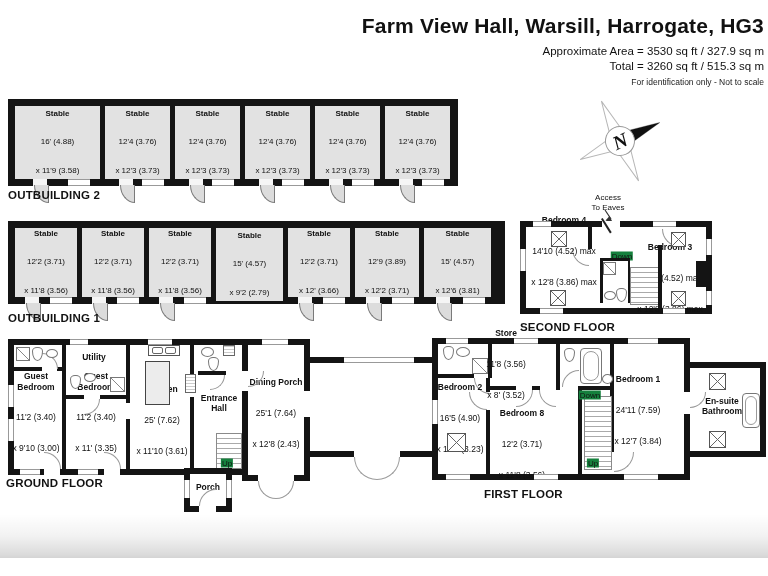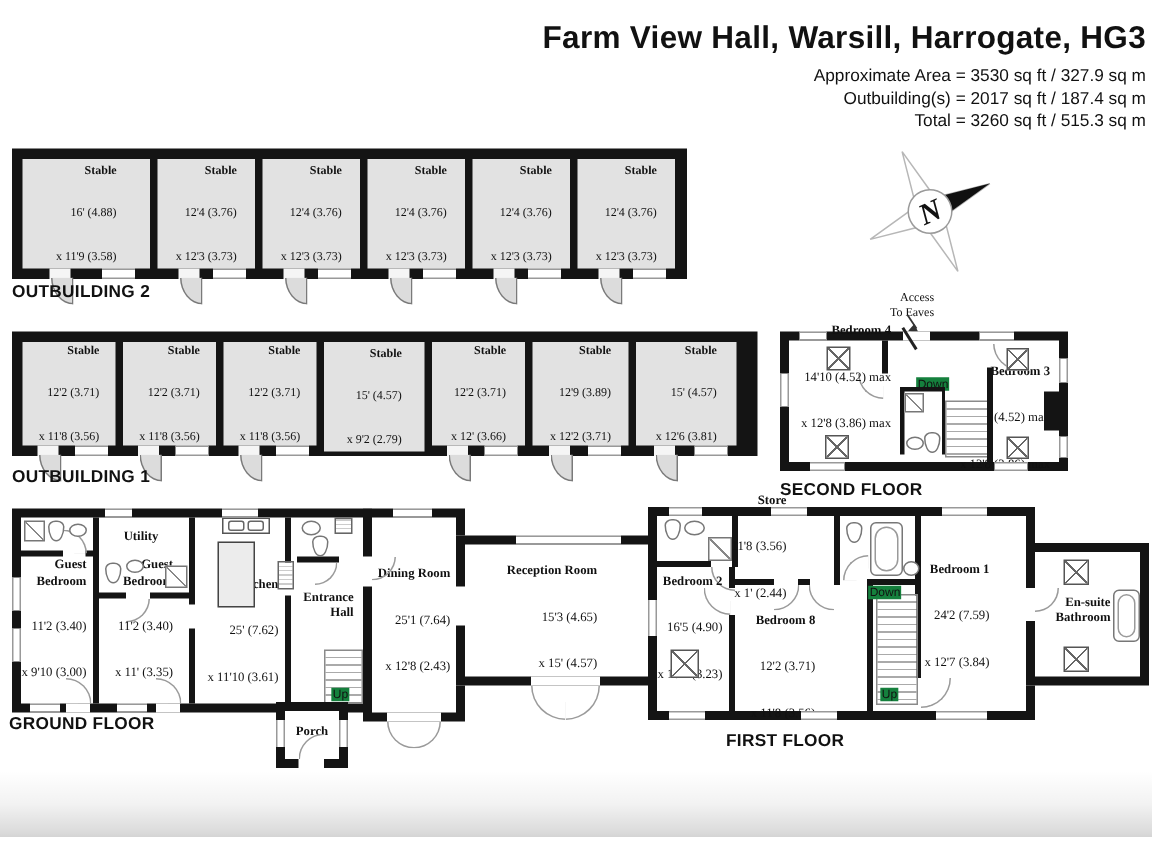--- a/index.html
+++ b/index.html
@@ -13,22 +13,22 @@
   #hdr .disc{font-size:8.5px;margin-top:3px;color:#222;}
   
   .bldg{position:absolute;background:#141414;}
   .cell{position:absolute;background:#e2e2e2;}
   .blk{position:absolute;background:#fff;border:6px solid #141414;box-sizing:border-box;}
   .wall{position:absolute;background:#141414;}
   .gap{position:absolute;background:#fff;}
   .dgap{position:absolute;bottom:-7px;width:14px;height:7px;background:#f5f5f5;}
   .sleaf{position:absolute;bottom:-24px;width:13px;height:17px;background:#dcdcdc;
          border:1px solid #7a7a7a;border-top:none;border-radius:0 0 0 100%;}
-  .rlbl{position:absolute;transform:translate(-50%,-50%);text-align:right;font-size:8.5px;
-        line-height:1.2;white-space:pre;color:#111;font-family:Liberation Serif, serif;}
+  .rlbl{position:absolute;transform:translate(-50%,-50%);text-align:center;font-size:8.5px;
+        line-height:1.2;white-space:pre;color:#111;}
   .cell .rlbl{left:50%;top:50%;font-size:8px;}
   .rname{font-weight:bold;}
   .flbl{position:absolute;font-weight:bold;font-size:11.5px;letter-spacing:0.2px;}
   .slbl{position:absolute;transform:translate(-50%,-50%);font-size:8px;white-space:pre;
         background:#15803d;padding:0 1px;}
   
   .winh{position:absolute;height:6px;background:#fff;
         box-shadow:inset 0 2px 0 -1px #999, inset 0 -2px 0 -1px #999;}
   .winv{position:absolute;width:6px;background:#fff;
         box-shadow:inset 2px 0 0 -1px #999, inset -2px 0 0 -1px #999;}
@@ -61,22 +61,22 @@
     background:linear-gradient(180deg, rgba(0,0,0,0) 0%, rgba(0,0,0,0.05) 50%, rgba(0,0,0,0.14) 92%, rgba(0,0,0,0.17) 100%);}
 </style>
 </head>
 <body>
 
 <div id="page">
 
   <div id="hdr">
     <div class="title">Farm View Hall, Warsill, Harrogate, HG3</div>
     <div class="aline">Approximate Area = 3530 sq ft / 327.9 sq m</div>
-    <div class="aline">Outbuilding(s) = 2017 sq ft / 187.4 sq m</div>
     <div class="aline">Total = 3260 sq ft / 515.3 sq m</div>
+    <div class="disc">For identification only - Not to scale</div>
   </div>
 
   <svg class="abs" style="left:576px;top:94px" width="92" height="92" viewBox="0 0 92 92">
     <g transform="rotate(-25 44 47)">
       <path d="M44 3 L51 40 L88 47 L51 54 L44 91 L37 54 L0 47 L37 40 Z" fill="#ffffff" stroke="#b7b7b7" stroke-width="1"></path>
       <path d="M44 47 L51 40 L88 47 L51 54 Z" fill="#101010"></path>
       <circle cx="44" cy="47" r="14.5" fill="#fff" stroke="#9a9a9a"></circle>
       <text id="compass-n" x="44" y="54" text-anchor="middle" font-size="20" font-weight="bold" font-style="italic" font-family="Liberation Serif, serif" fill="#111">N</text>
     </g>
   </svg>
@@ -333,39 +333,34 @@
     <div class="winv" style="left:-6px;top:40px;height:22px"></div>
     <div class="winv" style="left:-6px;top:74px;height:22px"></div>
     <div class="winh" style="left:6px;top:124px;width:20px"></div>
     <div class="winh" style="left:64px;top:124px;width:20px"></div>
     <div class="winh" style="left:56px;top:-6px;width:18px"></div>
     <div class="winh" style="left:134px;top:-6px;width:24px"></div>
   </div>
 
   <div class="blk" style="left:242px;top:339px;width:68px;height:142px">
     <div class="rlbl" style="left:28px;top:68px">
-      <div class="rname">Dining Room</div>
+      <div class="rname">Dining Porch</div>
       <div>25'1 (7.64)</div>
       <div>x 12'8 (2.43)</div>
     </div>
     <div class="winh" style="left:14px;top:-6px;width:26px"></div>
     <div class="gap" style="left:-6px;top:26px;width:6px;height:20px"></div>
     <div class="arc arc-br" style="left:0;top:26px;width:15px;height:15px"></div>
     <div class="gap" style="left:56px;top:38px;width:6px;height:26px"></div>
     <div class="gap" style="left:10px;top:130px;width:36px;height:6px"></div>
     <div class="arc arc-bl" style="left:10px;top:136px;width:17px;height:17px"></div>
     <div class="arc arc-br" style="left:28px;top:136px;width:17px;height:17px"></div>
   </div>
 
   <div class="blk" style="left:304px;top:357px;width:152px;height:100px">
-    <div class="rlbl" style="left:58px;top:48px">
-      <div class="rname">Reception Room</div>
-      <div>15'3 (4.65)</div>
-      <div>x 15' (4.57)</div>
-    </div>
     <div class="winh" style="left:34px;top:-6px;width:70px"></div>
     <div class="winv" style="left:140px;top:18px;height:26px"></div>
     <div class="gap" style="left:-6px;top:28px;width:6px;height:26px"></div>
     <div class="gap" style="left:44px;top:88px;width:46px;height:6px"></div>
     <div class="arc arc-bl" style="left:44px;top:94px;width:22px;height:22px"></div>
     <div class="arc arc-br" style="left:67px;top:94px;width:22px;height:22px"></div>
   </div>
 
   <div class="blk" style="left:184px;top:468px;width:48px;height:44px">
     <div class="rlbl rname" style="left:18px;top:13px">Porch</div>
@@ -409,30 +404,30 @@
     <div class="slbl" style="left:155px;top:119px">Up</div>
 
     <div class="rlbl" style="left:22px;top:74px">
       <div class="rname">Bedroom 2</div>
       <div>16'5 (4.90)</div>
       <div>x 10'7 (3.23)</div>
     </div>
     <div class="rlbl" style="left:68px;top:20px">
       <div class="rname">Store</div>
       <div>11'8 (3.56)</div>
-      <div>x 1' (2.44)</div>
+      <div>x 8' (3.52)</div>
     </div>
     <div class="rlbl" style="left:84px;top:100px">
       <div class="rname">Bedroom 8</div>
       <div>12'2 (3.71)</div>
       <div>x 11'8 (3.56)</div>
     </div>
     <div class="rlbl" style="left:200px;top:66px">
       <div class="rname">Bedroom 1</div>
-      <div>24'2 (7.59)</div>
+      <div>24'11 (7.59)</div>
       <div>x 12'7 (3.84)</div>
     </div>
 
     <div class="xwin" style="left:9px;top:89px;width:17px;height:17px"></div>
     <div class="winv" style="left:-6px;top:56px;height:24px"></div>
     <div class="winh" style="left:8px;top:130px;width:24px"></div>
     <div class="winh" style="left:96px;top:130px;width:24px"></div>
     <div class="winh" style="left:186px;top:130px;width:34px"></div>
     <div class="winh" style="left:8px;top:-6px;width:22px"></div>
     <div class="winh" style="left:76px;top:-6px;width:24px"></div>

